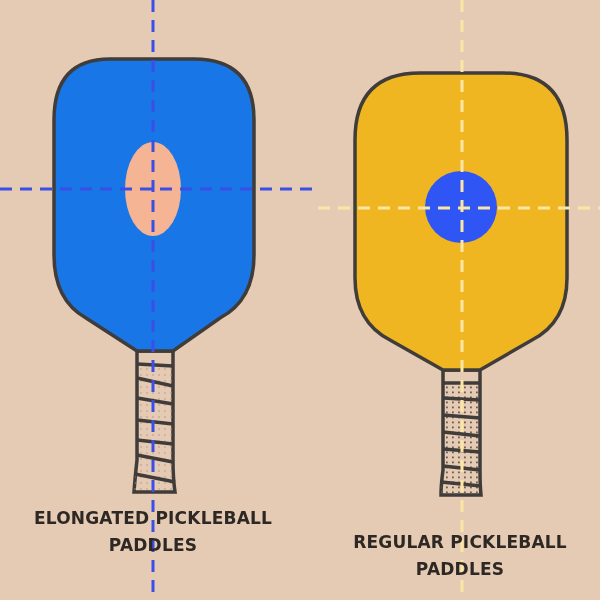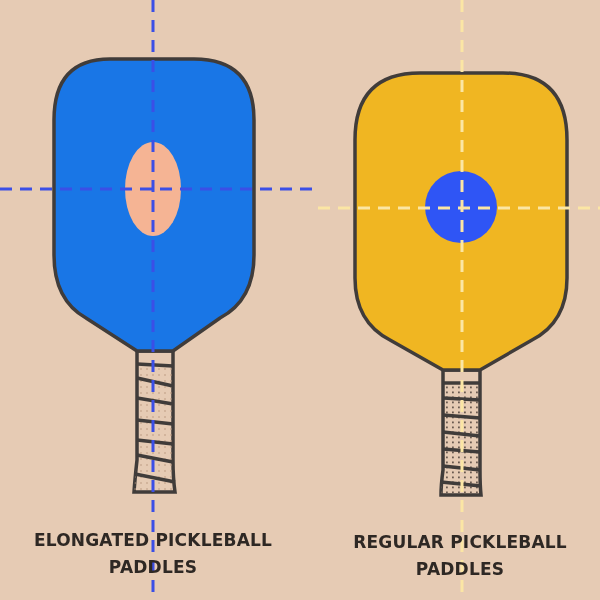--- a/index.html
+++ b/index.html
@@ -58,20 +58,20 @@
         <line x1="441" y1="482" x2="481" y2="486"></line>
       </g>
     </g>
     <path d="M420 73 L503 73 Q567 73 567 140 L567 278 Q567 322 532 340 L480 370 L443 370 L390 340 Q355 322 355 278 L355 140 Q355 73 420 73 Z" fill="#f0b622" stroke="#403c3a" stroke-width="3.5"></path>
     <circle cx="461" cy="207" r="36" fill="#2f55f5"></circle>
     <line x1="462" y1="0" x2="462" y2="600" stroke="#fbe6a4" stroke-width="3" stroke-dasharray="12 8"></line>
     <line x1="318" y1="208" x2="600" y2="208" stroke="#fbe6a4" stroke-width="3" stroke-dasharray="12 8"></line>
   </g>
 </svg>
 
-<div class="label" style="left:0;width:306px;top:527px;">
+<div class="label" style="left:0;width:306px;top:505px;">
   <span>ELONGATED PICKLEBALL</span>
   <span>PADDLES</span>
 </div>
 <div class="label" style="left:310px;width:300px;top:529px;">
   <span>REGULAR PICKLEBALL</span>
   <span>PADDLES</span>
 </div>
 
 </body></html>

